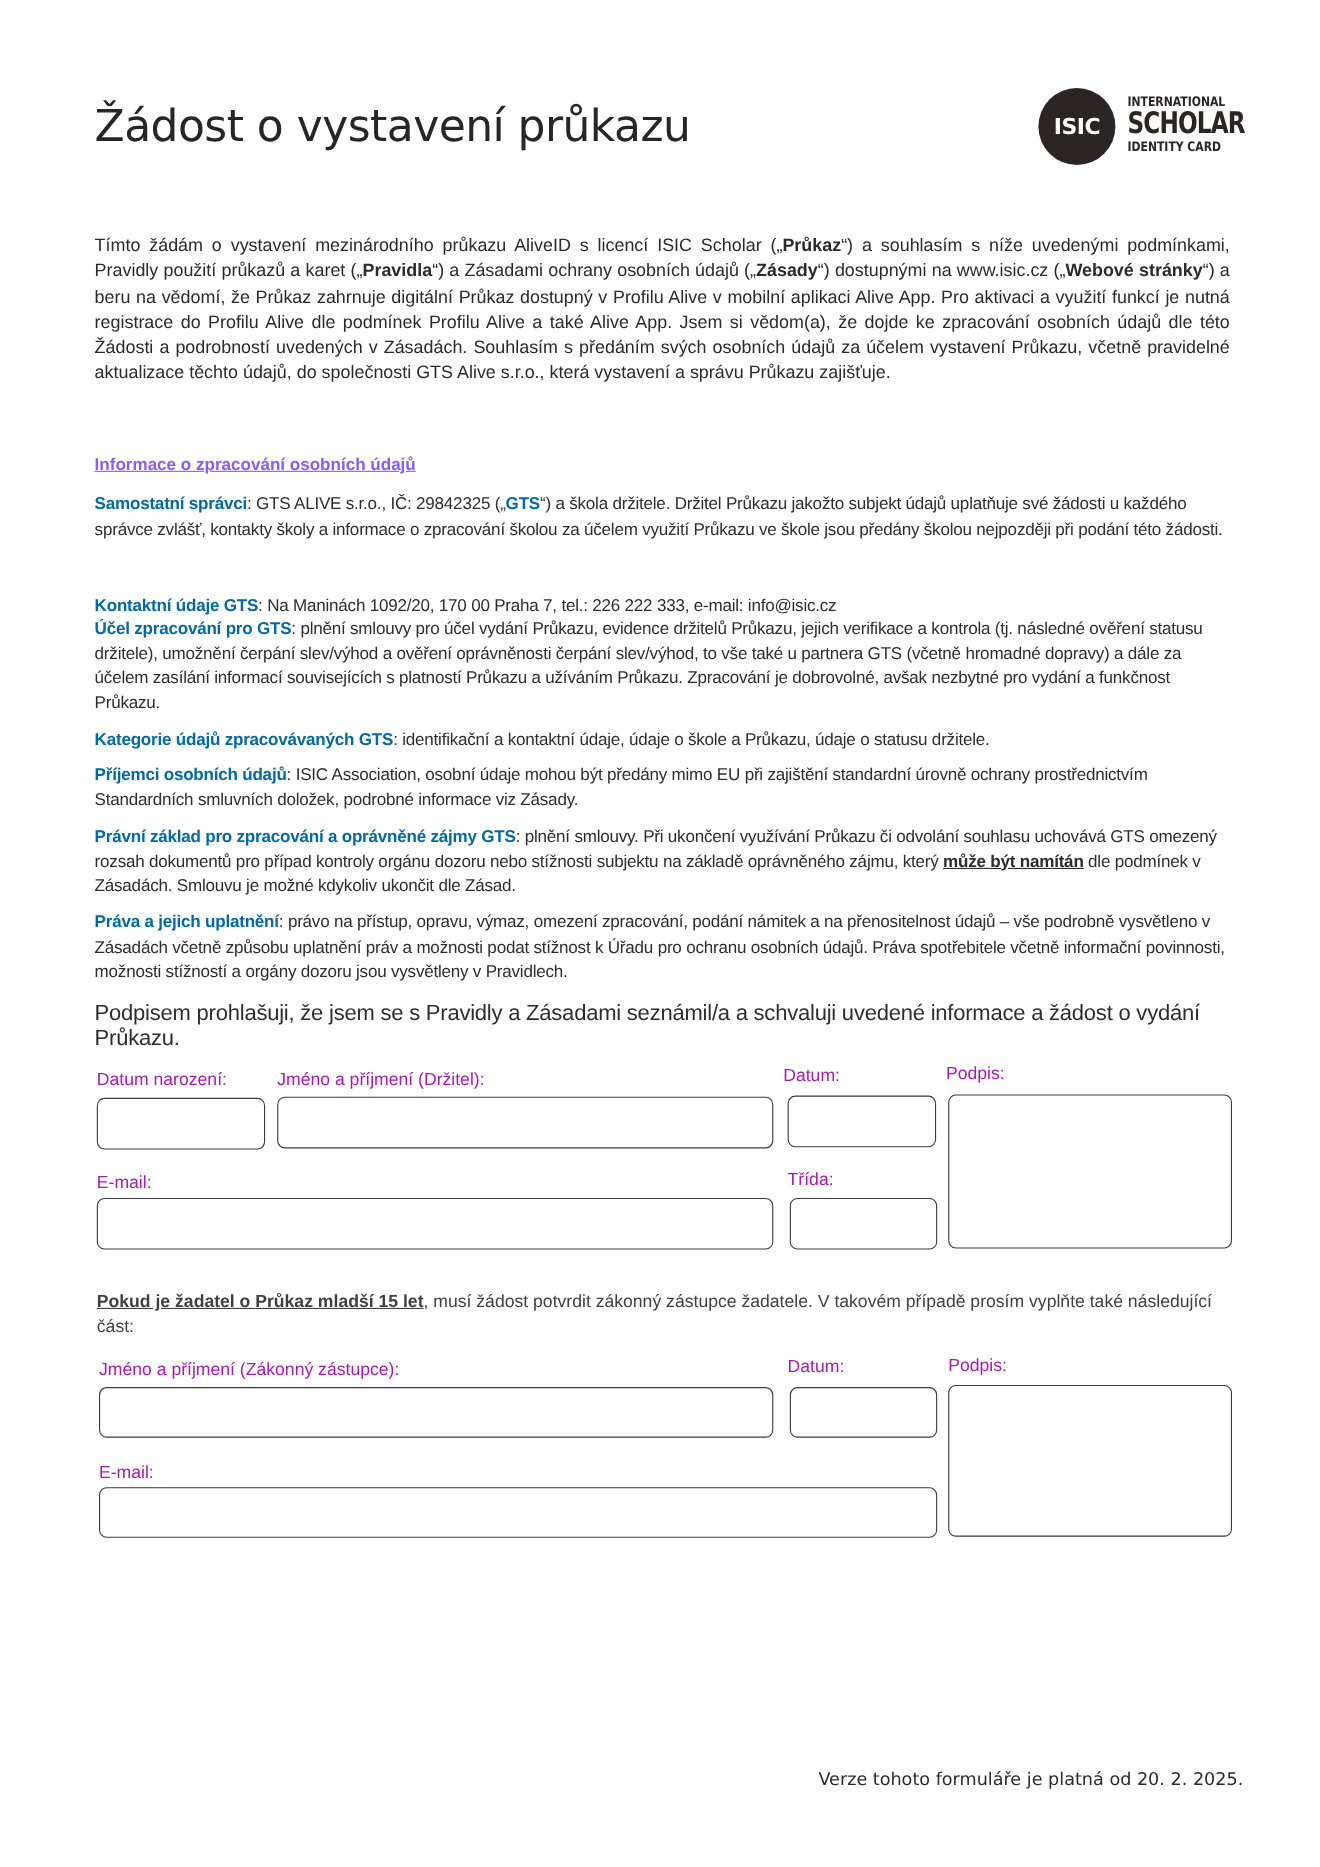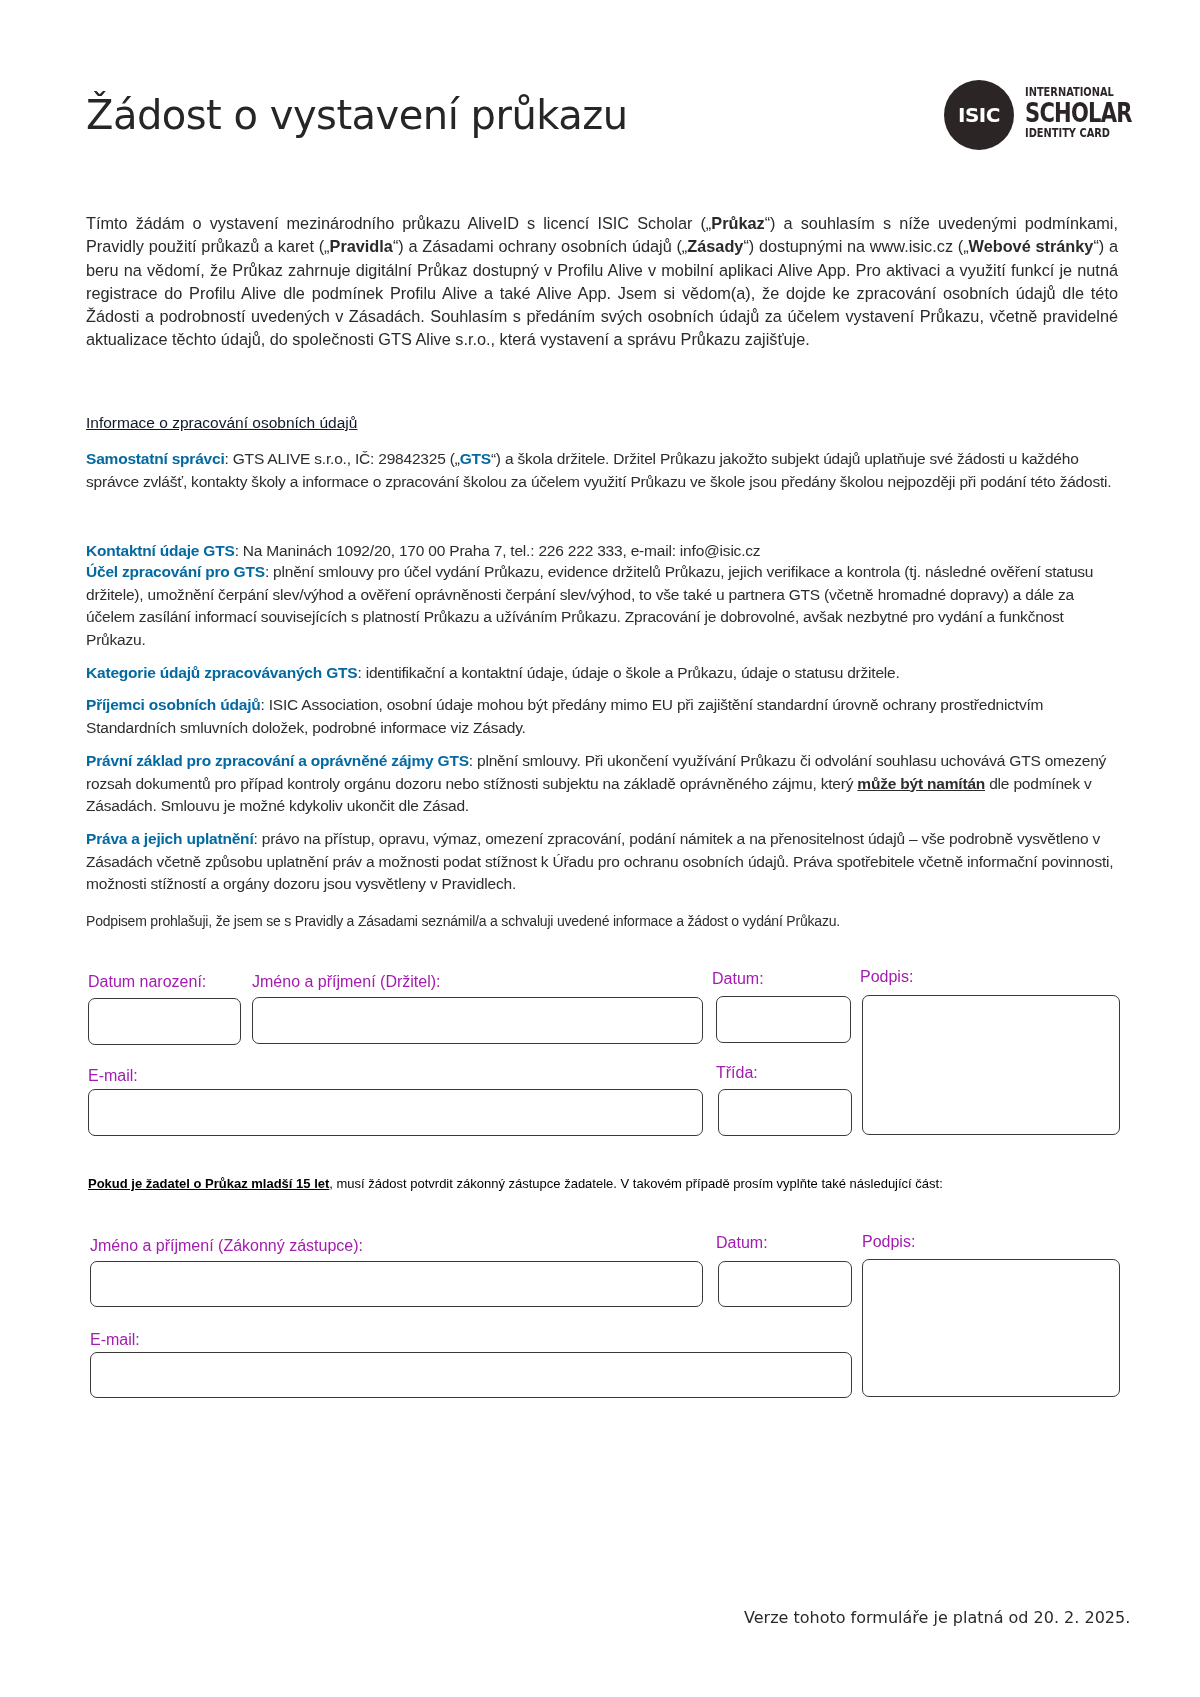--- a/index.html
+++ b/index.html
@@ -22,34 +22,34 @@
     .logo-text { position: absolute; left: 81px; top: 6px; color: #2b2525; font-family: "DejaVu Sans", sans-serif; font-weight: bold; line-height: 1; }
     .logo-t1 { font-size: 12px; letter-spacing: 0px; transform: scaleX(0.82); transform-origin: left; display:block; }
     .logo-t2 { font-size: 27px; letter-spacing: -1px; transform: scaleX(0.78); transform-origin: left; display:block; margin-top:1px; }
     .logo-t3 { font-size: 12px; transform: scaleX(0.82); transform-origin: left; display:block; margin-top:1px; }
 
     .intro {
       left: 86px; top: 212px; width: 1032px; font-size: 16.3px; line-height: 23.3px;
       text-align: justify; color: #2a2a2a;
     }
     .section-heading {
-      left: 86px; top: 414px; font-size: 15.5px; font-weight: normal; text-decoration: underline;
-      color: #0f172a;
+      left: 86px; top: 414px; font-size: 15.5px; font-weight: bold; text-decoration: underline;
+      color: #8b5cf6;
     }
     .para {
       left: 86px; width: 1040px; font-size: 15.5px; line-height: 22.5px; color: #2d2d2d;
       letter-spacing: -0.2px;
     }
     .para b { color: #0369a1; }
     .para .ul { text-decoration: underline; font-weight: bold; }
 
     .label { font-size: 16px; color: #a21caf; }
     .box { border: 1.5px solid #3a3a3a; border-radius: 7px; background: #fff; box-sizing: border-box; }
 
-    .minor { left: 88px; top: 1172px; width: 1034px; font-size: 13px; line-height: 23.3px; color: #000000; }
+    .minor { left: 88px; top: 1172px; width: 1034px; font-size: 16px; line-height: 23.3px; color: #404040; }
     .minor .ul { text-decoration: underline; font-weight: bold; }
 
     .footer { left: 744px; top: 1578px; font-size: 16px; color: #2a2a2a; font-family: "DejaVu Sans", sans-serif; margin-top: 30px; }
   </style>
 </head>
 <body>
 
 <div class="abs title">Žádost o vystavení průkazu</div>
 
 <div class="abs logo">
@@ -72,21 +72,21 @@
 <div class="abs para" style="top:561px;"><b>Účel zpracování pro GTS</b><span>: plnění smlouvy pro účel vydání Průkazu, evidence držitelů Průkazu, jejich verifikace a kontrola (tj. následné ověření statusu držitele), umožnění čerpání slev/výhod a ověření oprávněnosti čerpání slev/výhod, to vše také u partnera GTS (včetně hromadné dopravy) a dále za účelem zasílání informací souvisejících s platností Průkazu a užíváním Průkazu. Zpracování je dobrovolné, avšak nezbytné pro vydání a funkčnost Průkazu.</span></div>
 
 <div class="abs para" style="top:662px;"><b>Kategorie údajů zpracovávaných GTS</b><span>: identifikační a kontaktní údaje, údaje o škole a Průkazu, údaje o statusu držitele.</span></div>
 
 <div class="abs para" style="top:694px;"><b>Příjemci osobních údajů</b><span>: ISIC Association, osobní údaje mohou být předány mimo EU při zajištění standardní úrovně ochrany prostřednictvím Standardních smluvních doložek, podrobné informace viz Zásady.</span></div>
 
 <div class="abs para" style="top:750px;"><b>Právní základ pro zpracování a oprávněné zájmy GTS</b><span>: plnění smlouvy. Při ukončení využívání Průkazu či odvolání souhlasu uchovává GTS omezený rozsah dokumentů pro případ kontroly orgánu dozoru nebo stížnosti subjektu na základě oprávněného zájmu, který </span><span class="ul">může být namítán</span><span> dle podmínek v Zásadách. Smlouvu je možné kdykoliv ukončit dle Zásad.</span></div>
 
 <div class="abs para" style="top:828px;"><b>Práva a jejich uplatnění</b><span>: právo na přístup, opravu, výmaz, omezení zpracování, podání námitek a na přenositelnost údajů – vše podrobně vysvětleno v Zásadách včetně způsobu uplatnění práv a možnosti podat stížnost k Úřadu pro ochranu osobních údajů. Práva spotřebitele včetně informační povinnosti, možnosti stížností a orgány dozoru jsou vysvětleny v Pravidlech.</span></div>
 
-<div class="abs para" style="top:910px; font-size:14px;">Podpisem prohlašuji, že jsem se s Pravidly a Zásadami seznámil/a a schvaluji uvedené informace a žádost o vydání Průkazu.</div>
+<div class="abs para" style="top:910px; font-size:20px;">Podpisem prohlašuji, že jsem se s Pravidly a Zásadami seznámil/a a schvaluji uvedené informace a žádost o vydání Průkazu.</div>
 
 <div class="abs label" style="left:88px; top:973px;">Datum narození:</div>
 <div class="abs label" style="left:252px; top:973px;">Jméno a příjmení (Držitel):</div>
 <div class="abs label" style="left:712px; top:970px;">Datum:</div>
 <div class="abs label" style="left:860px; top:968px;">Podpis:</div>
 
 <div class="abs box" style="left:88px; top:998px; width:153px; height:47px;"></div>
 <div class="abs box" style="left:252px; top:997px; width:451px; height:47px;"></div>
 <div class="abs box" style="left:716px; top:996px; width:135px; height:47px;"></div>
 <div class="abs box" style="left:862px; top:995px; width:258px; height:140px;"></div>

